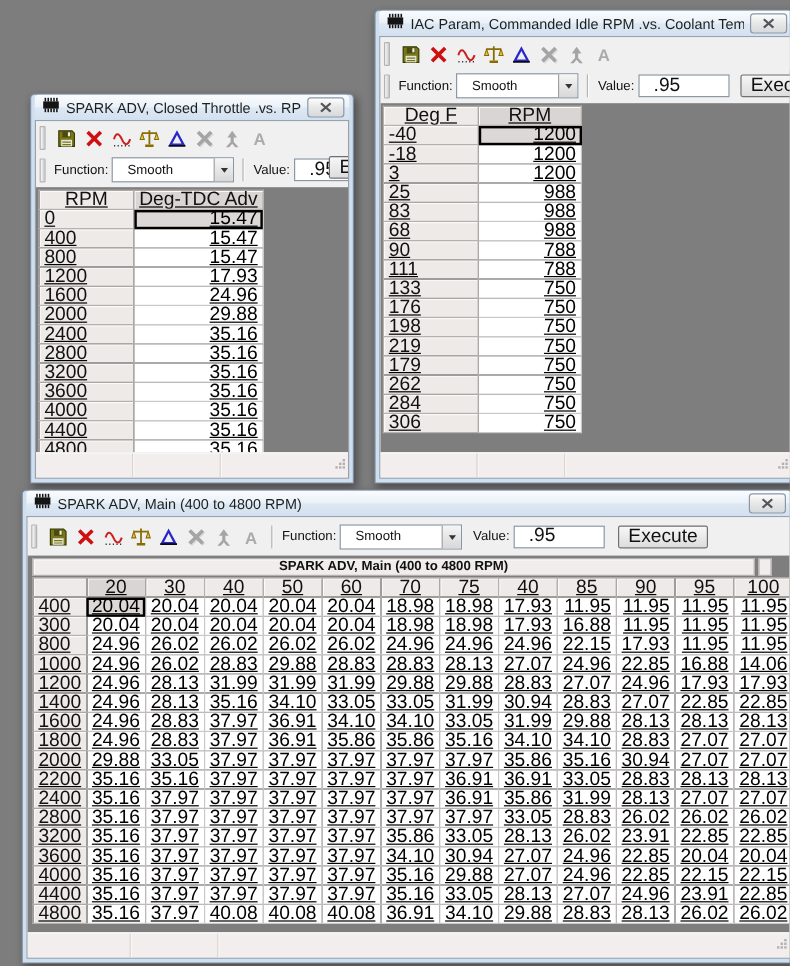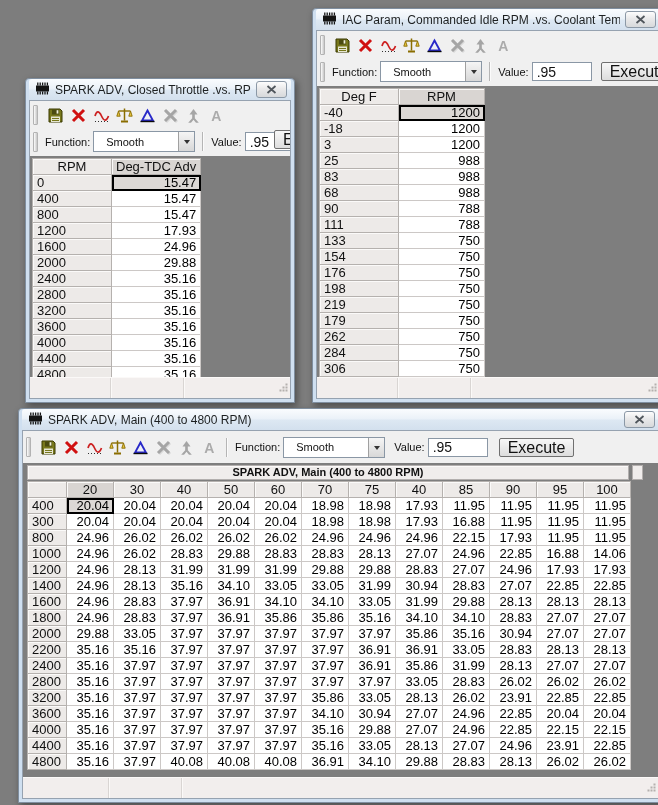--- a/index.html
+++ b/index.html
@@ -12,25 +12,25 @@
   .toolbar{flex:0 0 26px;display:flex;align-items:center;gap:3px;padding:1px 4px 1px 3px;background:#f0f0f0;}
   .gripper{width:3px;height:18px;background:linear-gradient(to right,#fdfdfd,#c6c6c6);border:1px solid #b3b3b3;border-radius:1px;margin-right:4px;flex:0 0 auto;}
   .tbtn{background:none;border:none;padding:0;margin:0;width:20px;height:19px;display:flex;align-items:center;justify-content:center;}
   .vsep{width:0;height:19px;border-left:1px solid #b5b5b5;border-right:1px solid #fbfbfb;margin:0 4px;flex:0 0 auto;}
   .funcrow{flex:0 0 25px;display:flex;align-items:center;gap:3px;padding:0 4px 2px 3px;white-space:nowrap;position:relative;}
   .flabel{font-size:11px;color:#111;}
   .combo{width:100px;height:19px;flex:0 0 auto;display:flex;align-items:center;background:#fff;border:1px solid #8a97a5;}
   .combotext{flex:1;font-size:11px;padding:0 12px;color:#111;overflow:hidden;}
   .comboarrow{flex:0 0 15px;height:100%;display:flex;align-items:center;justify-content:center;background:linear-gradient(#f5f5f5,#d8d8d8);border-left:1px solid #a0a0a0;}
   .comboarrow i{width:0;height:0;border:3.5px solid transparent;border-top:4.5px solid #333;margin-top:4px;}
-  .valbox{width:50px;height:15px;flex:0 0 auto;border:1px solid #8a97a5;font-family:"Liberation Sans",sans-serif;font-size:14px;padding:1px 4px;color:#111;}
+  .valbox{width:50px;height:15px;flex:0 0 auto;border:1px solid #8a97a5;font-family:"Liberation Sans",sans-serif;font-size:16px;padding:1px 12px;color:#111;}
   .execbtn{height:19px;flex:0 0 auto;padding:0 8px;font-family:"Liberation Sans",sans-serif;font-size:16px;color:#111;background:linear-gradient(#f7f7f7,#dddddd);border:1px solid #707070;border-radius:2px;}
   .execbtn.clipped{position:absolute;left:244px;top:1px;width:54px;}
   .tablearea{flex:1;background:#7e7e7e;overflow:hidden;padding:2px 0 0 2px;}
-  table.grid{border-collapse:collapse;table-layout:fixed;font-size:13px;}
+  table.grid{border-collapse:collapse;table-layout:fixed;font-size:16px;text-decoration:underline;}
   .grid th,.grid td{height:13px;line-height:12px;padding:1px 4px;overflow:hidden;white-space:nowrap;}
   .hdr{background:#edeae8;border:1px solid #b5b1ae;box-shadow:inset 1px 1px 0 #fbfaf9;font-weight:normal;text-align:center;color:#111;}
   .selhdr{background:#d9d5d2;}
   .rowhdr{background:#edeae8;border:1px solid #b5b1ae;box-shadow:inset 1px 1px 0 #fbfaf9;font-weight:normal;text-align:left;color:#111;}
   .cell{background:#ffffff;border:1px solid #ccc8c6;text-align:right;color:#000;}
   .sel{outline:2px solid #000;outline-offset:-2px;background:#dcd8d5;}
   .g2 .c0{width:79px}.g2 .c1{width:86px}
   .gmain col{width:47px}.gmain .c0{width:39px}
   .captionrow{display:flex;align-items:stretch;width:616px;margin-bottom:1px;}
   .caption{flex:1;background:#f0edec;border:1px solid #b3afae;box-shadow:inset 1px 1px 0 #fbfaf9;font-weight:bold;font-size:11px;text-align:center;height:13px;line-height:13px;color:#111;}
@@ -374,24 +374,20 @@
             </tr>
             <tr>
               <th class="rowhdr">111</th>
               <td class="cell">788</td>
             </tr>
             <tr>
               <th class="rowhdr">133</th>
               <td class="cell">750</td>
             </tr>
             <tr>
-              <th class="rowhdr">154</th>
-              <td class="cell">750</td>
-            </tr>
-            <tr>
               <th class="rowhdr">176</th>
               <td class="cell">750</td>
             </tr>
             <tr>
               <th class="rowhdr">198</th>
               <td class="cell">750</td>
             </tr>
             <tr>
               <th class="rowhdr">219</th>
               <td class="cell">750</td>

